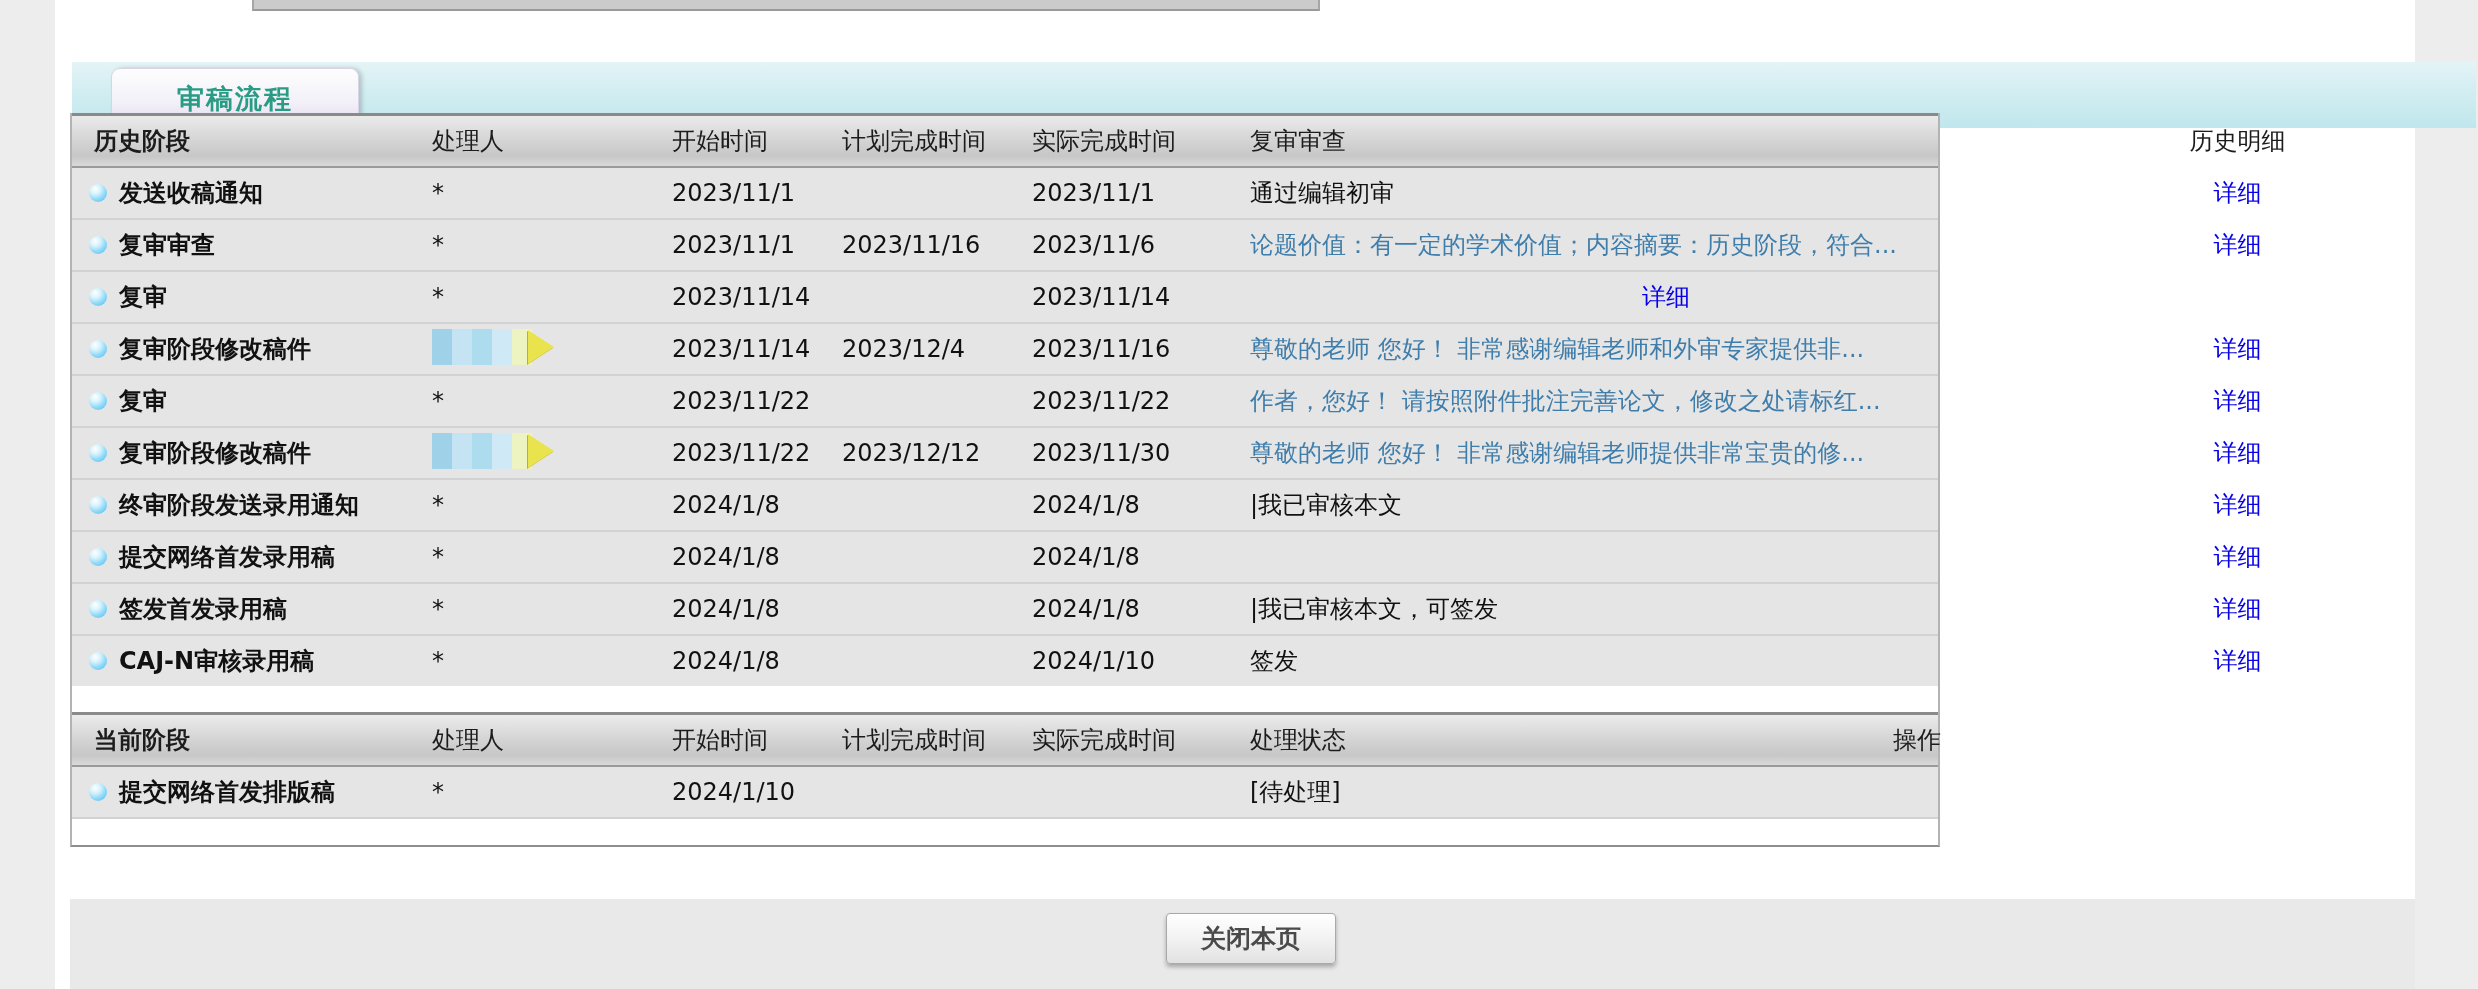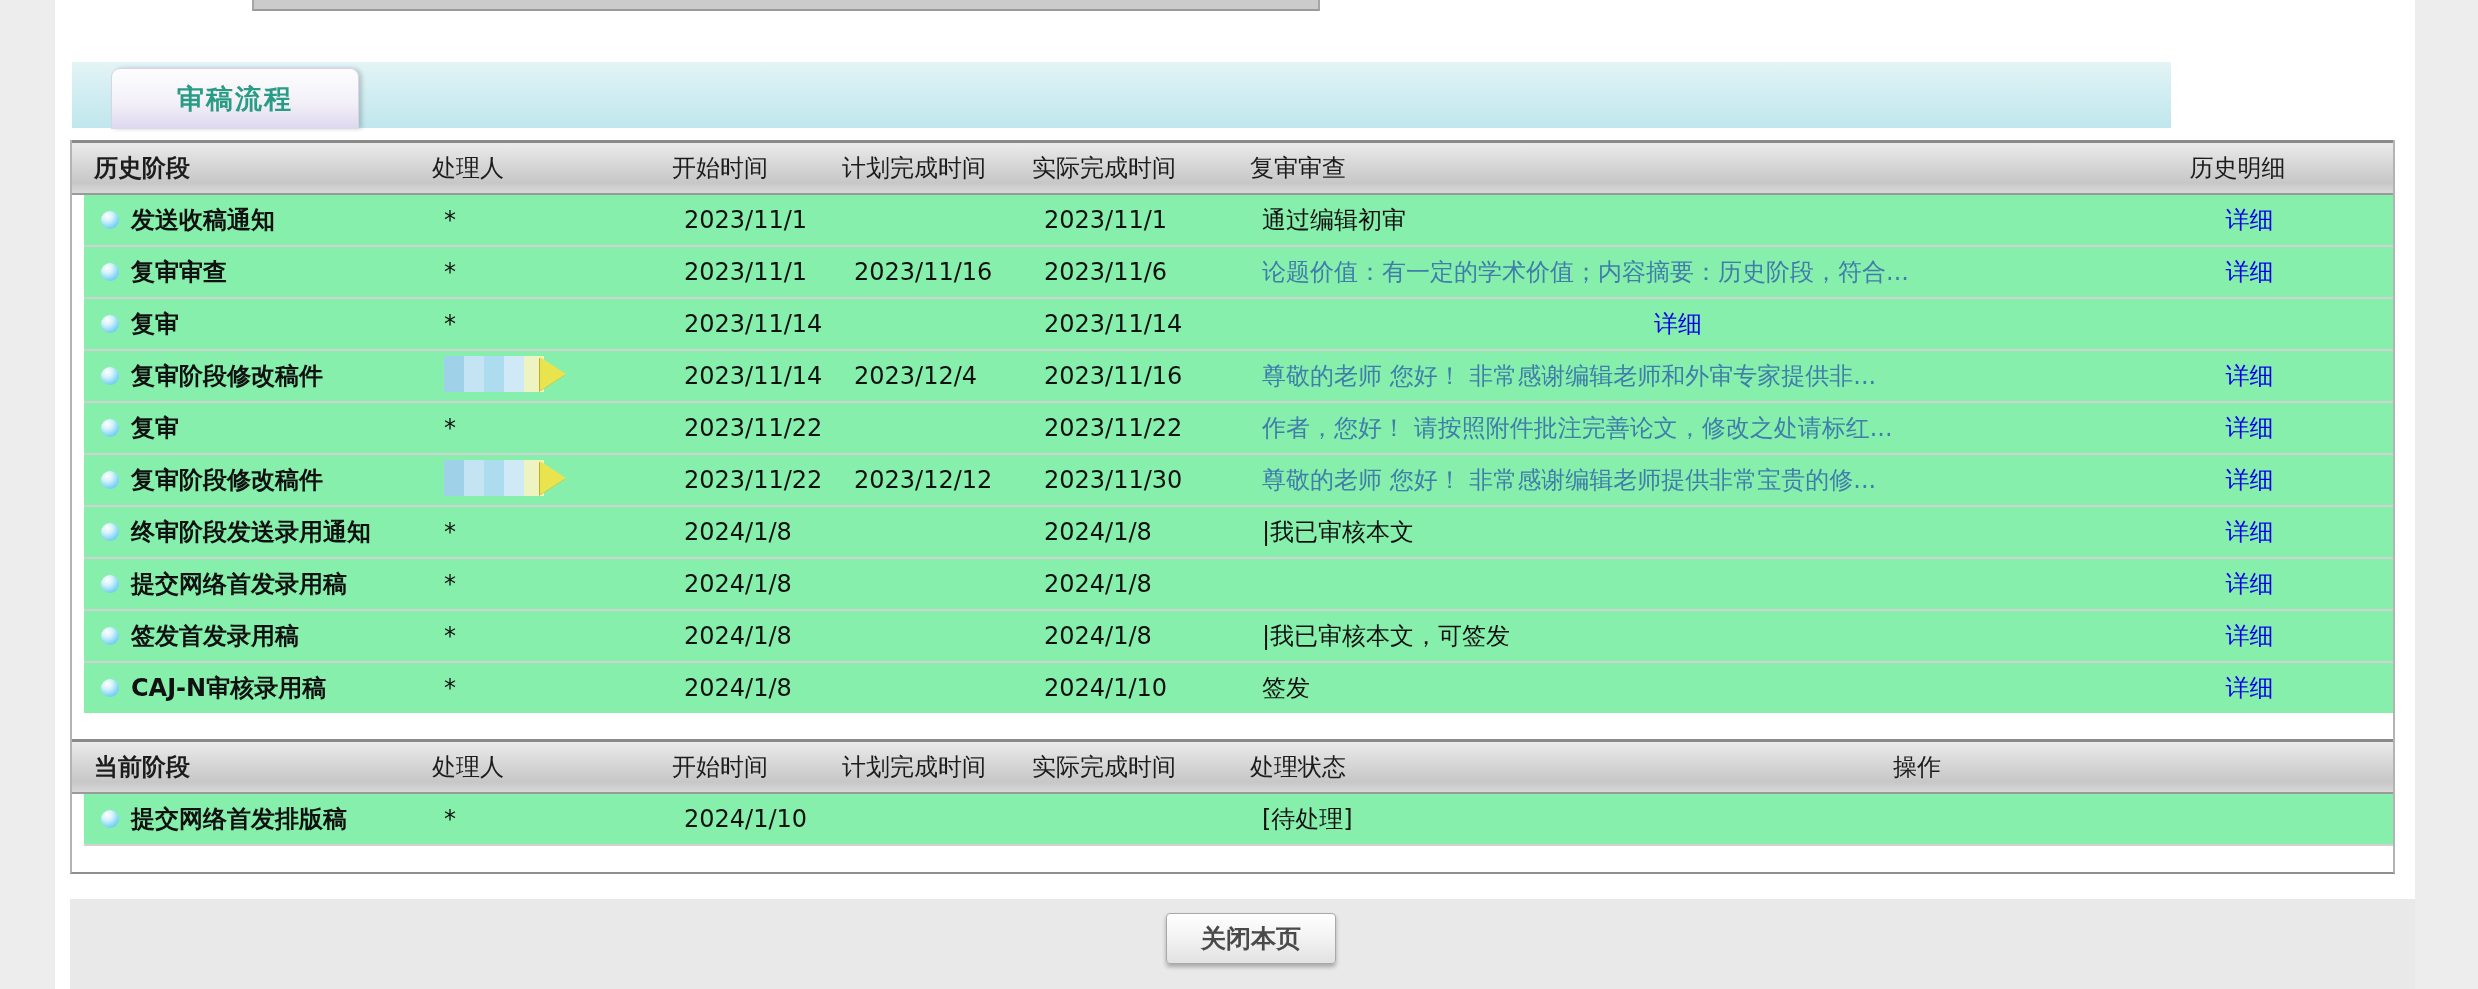--- a/index.html
+++ b/index.html
@@ -1,23 +1,23 @@
 <!DOCTYPE html>
 <html><head>
 <meta charset="utf-8">
 <style>
   html,body{margin:0;padding:0;background:#ededed;font-family:"DejaVu Sans",sans-serif;}
   .viewport{position:relative;width:2478px;height:989px;background:#ededed;overflow:hidden;}
   .page{position:absolute;left:55px;top:0;width:2360px;height:989px;background:#ffffff;}
   .top-remnant{position:absolute;left:197px;top:0;width:1064px;height:9px;background:#cbcbcb;border-left:2px solid #a6a6a6;border-right:2px solid #a6a6a6;border-bottom:2px solid #9a9a9a;}
-  .tabband{position:absolute;left:17px;top:62px;width:2099px;height:66px;background:linear-gradient(180deg,#e4f4f6 0%,#d4eef2 40%,#bfe7ed 100%);}
+  .tabband{position:absolute;left:17px;top:62px;width:2404px;height:66px;background:linear-gradient(180deg,#e4f4f6 0%,#d4eef2 40%,#bfe7ed 100%);}
   .tab{position:absolute;left:39px;top:6px;width:246px;height:60px;background:linear-gradient(180deg,#fdfdfe 0%,#f3f1f8 55%,#ded7ee 100%);border:1px solid #d8d4e6;border-bottom:none;border-radius:9px 9px 0 0;box-shadow:3px 0 4px rgba(0,0,0,0.18);display:flex;align-items:center;justify-content:center;}
   .tab-label{color:#2a9c85;font-weight:bold;font-size:27px;letter-spacing:2px;}
-  .tbl{position:absolute;left:15px;top:140px;width:2325px;border-left:2px solid #b3b3b3;border-right:2px solid #b3b3b3;border-bottom:2px solid #8f8f8f;box-sizing:border-box;}
-  .tr{display:grid;grid-template-columns:360px 240px 170px 190px 218px 832px 311px;align-items:center;height:50px;border-bottom:2px solid #d2d2d2;background:#86efac;margin-left:12px;}
+  .tbl{position:absolute;left:15px;top:113px;width:1870px;border-left:2px solid #b3b3b3;border-right:2px solid #b3b3b3;border-bottom:2px solid #8f8f8f;box-sizing:border-box;}
+  .tr{display:grid;grid-template-columns:360px 240px 170px 190px 218px 832px 311px;align-items:center;height:50px;border-bottom:2px solid #d2d2d2;background:#e5e5e5;}
   .tr.cur{grid-template-columns:360px 240px 170px 190px 218px 382px 570px 191px;}
   .thead{display:grid;grid-template-columns:360px 240px 170px 190px 218px 832px 311px;align-items:center;height:50px;background:linear-gradient(180deg,#ebebeb 0%,#d6d6d6 45%,#c7c7c7 80%,#d9d9d9 100%);border-top:3px solid #8a8a8a;border-bottom:2px solid #9a9a9a;}
   .thead.cur{grid-template-columns:360px 240px 170px 190px 218px 382px 570px 191px;}
   .th{font-size:24px;color:#1c1c1c;padding-left:0;}
   .th.first{font-weight:bold;padding-left:22px;}
   .th.center{text-align:center;}
   .td{font-size:24px;color:#111;white-space:nowrap;overflow:hidden;}
   .c-stage{display:flex;align-items:center;padding-left:17px;font-weight:bold;}
   .bullet{display:inline-block;width:18px;height:18px;border-radius:50%;margin-right:12px;background:radial-gradient(circle at 35% 28%,#ffffff 0%,#d6f2fd 30%,#8ed9f8 60%,#49b9ea 100%);flex:0 0 auto;}
   .c-result{padding-right:10px;}

